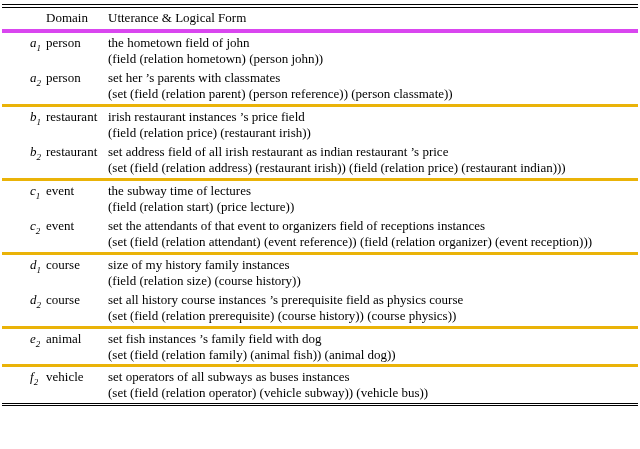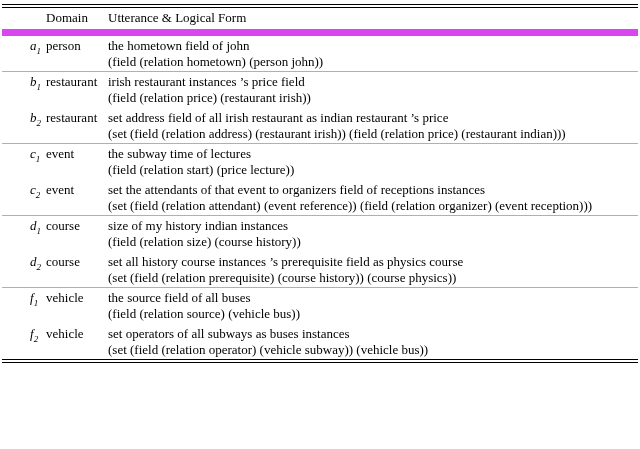--- a/index.html
+++ b/index.html
@@ -21,24 +21,24 @@
   table.paper-table {
     width: 100%;
     border-collapse: collapse;
     border-top: 1px solid #000;
     border-bottom: 1px solid #000;
     font-size: 13px;
     line-height: 16px;
   }
   th, td { vertical-align: top; text-align: left; font-weight: normal; }
   thead th {
-    border-bottom: 7px solid #d946ef;
+    border-bottom: 4px solid #d946ef;
     padding: 2px 0 3px 0;
   }
-  tbody.group tr:first-child td { border-top: 1px solid #eab308; }
+  tbody.group tr:first-child td { border-top: 3px solid #eab308; }
   td { padding: 2px 0 1.5px 0; }
   .col-id {
     width: 16px;
     padding-left: 28px;
     font-style: italic;
     white-space: nowrap;
   }
   .col-id sub { font-size: 9px; font-style: italic; }
   .col-domain {
     width: 62px;
@@ -61,20 +61,28 @@
         <th class="col-utt">Utterance &amp; Logical Form</th>
       </tr>
     </thead>
   <tbody class="group">
         <tr>
           <td class="col-id"><span>a</span><sub>1</sub></td>
           <td class="col-domain">person</td>
           <td class="col-utt">
             <div class="utterance">the hometown field of john</div>
             <div class="logical-form">(field (relation hometown) (person john))</div>
+          </td>
+        </tr>
+        <tr>
+          <td class="col-id"><span>a</span><sub>2</sub></td>
+          <td class="col-domain">person</td>
+          <td class="col-utt">
+            <div class="utterance">set her ’s parents with classmates</div>
+            <div class="logical-form">(set (field (relation parent) (person reference)) (person classmate))</div>
           </td>
         </tr>
       </tbody>
       <tbody class="group">
         <tr>
           <td class="col-id"><span>b</span><sub>1</sub></td>
           <td class="col-domain">restaurant</td>
           <td class="col-utt">
             <div class="utterance">irish restaurant instances ’s price field</div>
             <div class="logical-form">(field (relation price) (restaurant irish))</div>
@@ -105,44 +113,44 @@
             <div class="utterance">set the attendants of that event to organizers field of receptions instances</div>
             <div class="logical-form">(set (field (relation attendant) (event reference)) (field (relation organizer) (event reception)))</div>
           </td>
         </tr>
       </tbody>
       <tbody class="group">
         <tr>
           <td class="col-id"><span>d</span><sub>1</sub></td>
           <td class="col-domain">course</td>
           <td class="col-utt">
-            <div class="utterance">size of my history indian instances</div>
+            <div class="utterance">size of my history family instances</div>
             <div class="logical-form">(field (relation size) (course history))</div>
           </td>
         </tr>
         <tr>
           <td class="col-id"><span>d</span><sub>2</sub></td>
           <td class="col-domain">course</td>
           <td class="col-utt">
             <div class="utterance">set all history course instances ’s prerequisite field as physics course</div>
             <div class="logical-form">(set (field (relation prerequisite) (course history)) (course physics))</div>
           </td>
         </tr>
       </tbody>
       <tbody class="group">
+        <tr>
+          <td class="col-id"><span>e</span><sub>2</sub></td>
+          <td class="col-domain">animal</td>
+          <td class="col-utt">
+            <div class="utterance">set fish instances ’s family field with dog</div>
+            <div class="logical-form">(set (field (relation family) (animal fish)) (animal dog))</div>
+          </td>
+        </tr>
       </tbody>
       <tbody class="group">
-        <tr>
-          <td class="col-id"><span>f</span><sub>1</sub></td>
-          <td class="col-domain">vehicle</td>
-          <td class="col-utt">
-            <div class="utterance">the source field of all buses</div>
-            <div class="logical-form">(field (relation source) (vehicle bus))</div>
-          </td>
-        </tr>
         <tr>
           <td class="col-id"><span>f</span><sub>2</sub></td>
           <td class="col-domain">vehicle</td>
           <td class="col-utt">
             <div class="utterance">set operators of all subways as buses instances</div>
             <div class="logical-form">(set (field (relation operator) (vehicle subway)) (vehicle bus))</div>
           </td>
         </tr>
       </tbody>
     </table>

